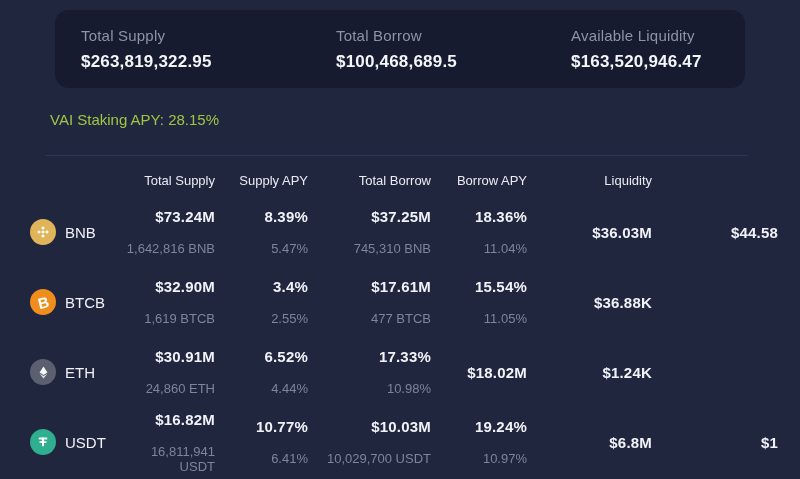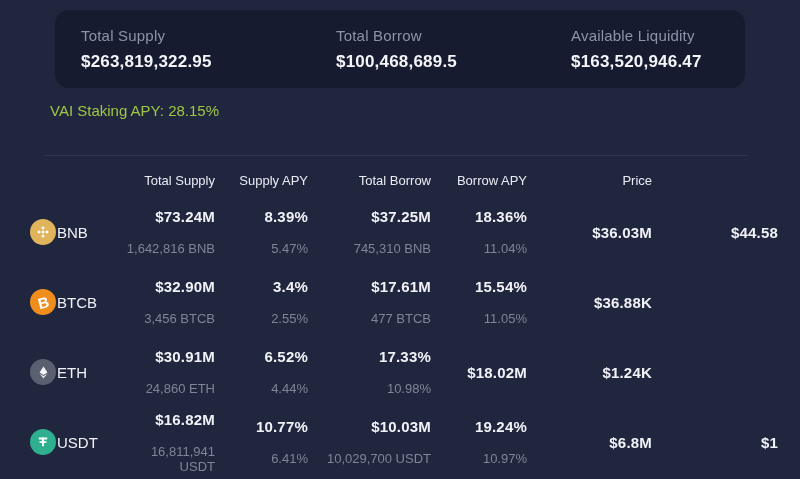--- a/index.html
+++ b/index.html
@@ -14,34 +14,34 @@
     background:#161b2f;border-radius:14px;
     display:flex;align-items:center;box-sizing:border-box;padding-left:26px;
   }
   .stat{display:flex;flex-direction:column;gap:8px}
   .stat:nth-child(1){width:255px}
   .stat:nth-child(2){width:235px}
   .stat-label{font-size:15px;color:#8d93ab;letter-spacing:.2px}
   .stat-value{font-size:17px;color:#f4f5f9;font-weight:600;letter-spacing:.2px}
 
   
-  .vai-line{position:absolute;left:50px;top:102px;font-size:15px;color:#9ec643}
+  .vai-line{position:absolute;left:50px;top:111px;font-size:15px;color:#9ec643}
 
   .divider{position:absolute;left:45px;top:155px;width:703px;height:1px;background:#2d3350}
 
   
   .market-table{position:absolute;left:0;top:166px;width:800px}
   .grid{display:grid;grid-template-columns:90px 95px 93px 123px 96px 125px 126px;margin-left:30px}
   .thead{height:22px;margin-bottom:9px;align-items:end}
   .hcell{font-size:13px;color:#e9ebf3;text-align:right;align-self:end}
   .trow{height:70px;align-items:center;cursor:pointer}
   .cell{text-align:right}
   .v{font-size:15px;font-weight:600;color:#f0f2f7;letter-spacing:.2px}
   .s{font-size:13px;color:#7e8499;margin-top:16px}
-  .asset-cell{display:flex;align-items:center;gap:1px;text-align:left}
+  .asset-cell{display:flex;align-items:center;gap:9px;text-align:left}
   .coin{width:26px;height:26px;border-radius:50%;flex:0 0 26px;
         display:flex;align-items:center;justify-content:center;overflow:hidden}
   .sym{font-size:15px;font-weight:500;color:#f0f2f7}
   .btc-b{display:inline-block;color:#fff;font-weight:700;font-size:15px;transform:rotate(-14deg);line-height:1}
 </style>
 </head>
 <body>
 
 <div class="stats-card">
   <div class="stat">
@@ -63,21 +63,21 @@
 <div class="divider"></div>
 
 <div class="market-table">
 
   <div class="grid thead">
     <div class="hcell"></div>
     <div class="hcell">Total Supply</div>
     <div class="hcell">Supply APY</div>
     <div class="hcell">Total Borrow</div>
     <div class="hcell">Borrow APY</div>
-    <div class="hcell">Price</div>
+    <div class="hcell">Liquidity</div>
   </div>
 
   <div class="grid trow">
     <div class="cell asset-cell">
       <span class="coin" style="background: rgb(224, 180, 90);">
         <svg viewBox="0 0 26 26" width="16" height="16" aria-hidden="true">
           <polygon fill="#fff" points="13,3.5 16,6.5 13,9.5 10,6.5"></polygon>
           <polygon fill="#fff" points="13,10 16,13 13,16 10,13"></polygon>
           <polygon fill="#fff" points="13,16.5 16,19.5 13,22.5 10,19.5"></polygon>
           <polygon fill="#fff" points="6.5,10 9.5,13 6.5,16 3.5,13"></polygon>
@@ -112,21 +112,21 @@
 
   <div class="grid trow">
     <div class="cell asset-cell">
       <span class="coin" style="background: rgb(239, 142, 29);">
         <span class="btc-b">B</span>
       </span>
       <span class="sym">BTCB</span>
     </div>
     <div class="cell">
       <div class="v">$32.90M</div>
-      <div class="s">3,456 BTCB</div>
+      <div class="s">1,619 BTCB</div>
     </div>
     <div class="cell">
       <div class="v">3.4%</div>
       <div class="s">2.55%</div>
     </div>
     <div class="cell">
       <div class="v">$17.61M</div>
       <div class="s">477 BTCB</div>
     </div>
     <div class="cell">

